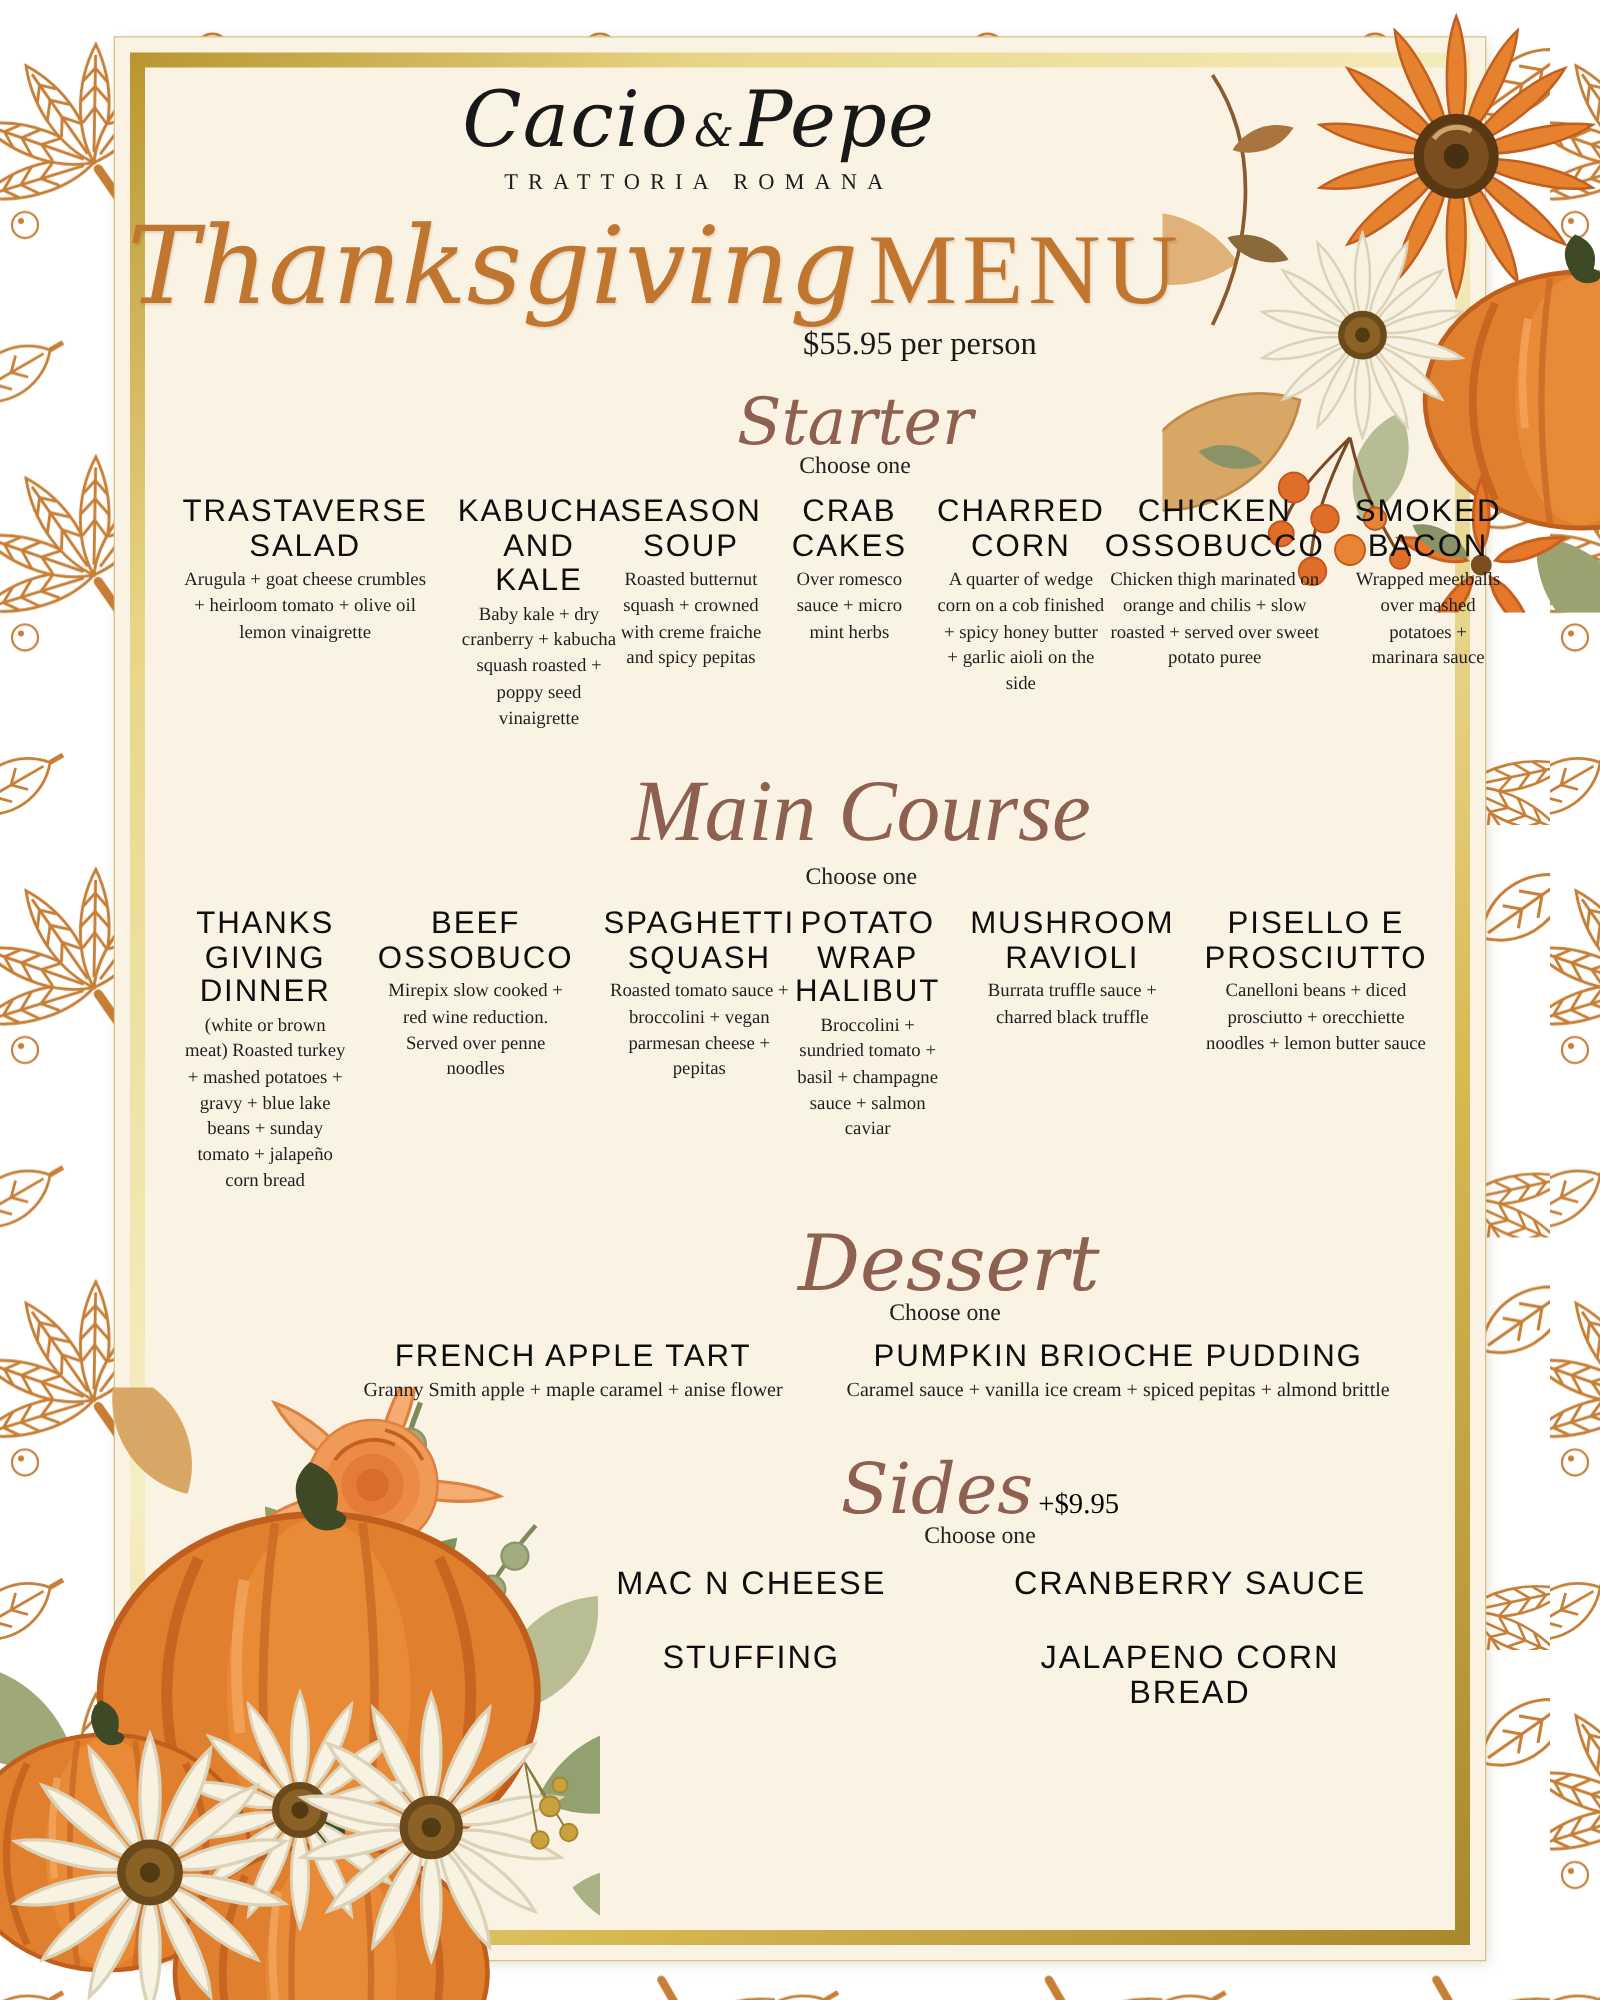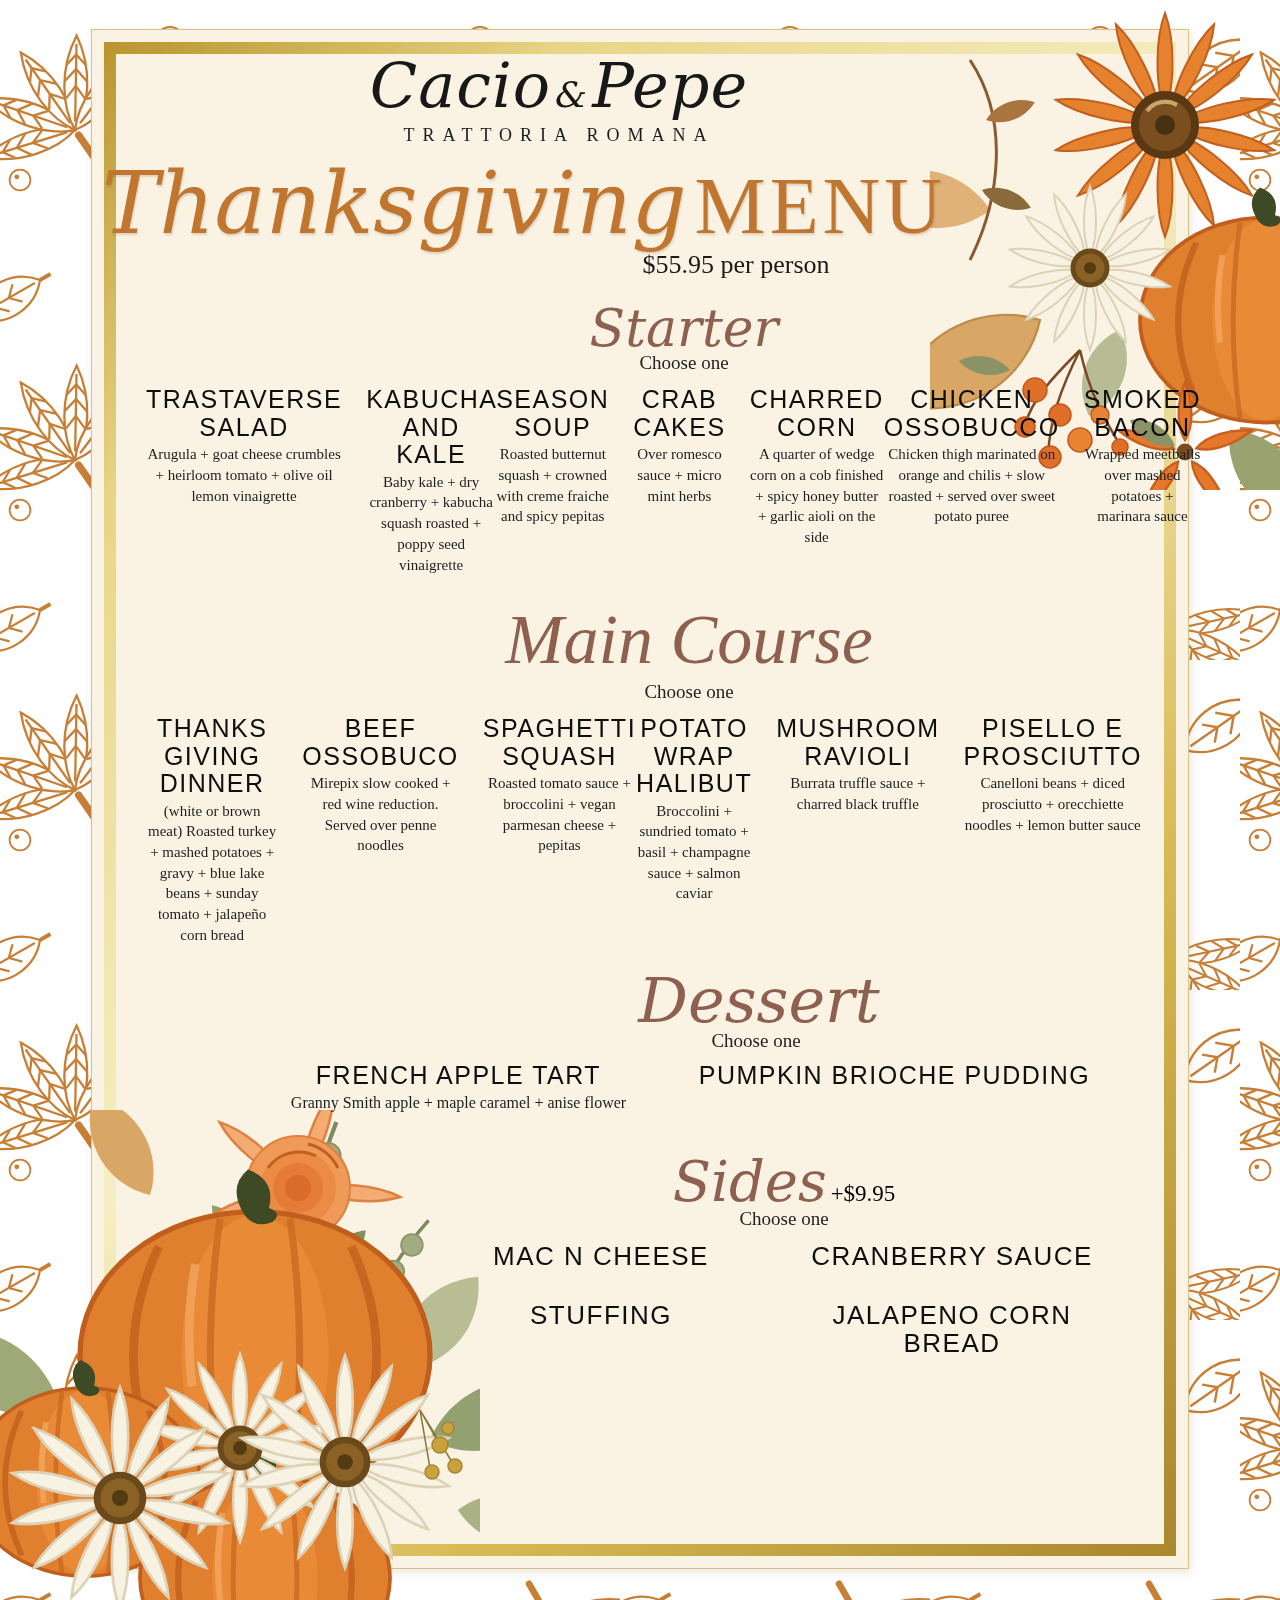--- a/index.html
+++ b/index.html
@@ -6,21 +6,21 @@
   body{width:1280px;height:1600px;background:#ffffff;font-family:"Liberation Serif",serif;color:#151515;}
   .page{position:relative;width:1280px;height:1600px;overflow:hidden;background:#fff;}
   .bg-svg{position:absolute;left:0;top:0;z-index:0;}
 
   
   .card{position:absolute;left:92px;top:30px;width:1096px;height:1538px;background:#FAF3E4;
         box-shadow:0 0 0 1px #d8c187, 2px 3px 10px rgba(120,90,30,.18);z-index:1;}
   .card .frame{position:absolute;inset:12px;background:linear-gradient(135deg,#b9952e 0%,#e8d586 18%,#f6efc4 45%,#d9bb55 72%,#a9872b 100%);}
   .card .inner{position:absolute;inset:24px;background:#FAF3E4;}
 
-  .content{position:absolute;left:116px;top:50px;width:1056px;z-index:3;
+  .content{position:absolute;left:116px;top:60px;width:1056px;z-index:3;
            display:flex;flex-direction:column;align-items:center;}
 
   .script{font-family:"DejaVu Serif",serif;font-style:italic;}
 
   
   .logo{transform:translateX(-85px);text-align:center;}
   .logo-script{font-size:62px;line-height:1.15;color:#181818;letter-spacing:1px;}
   .logo-amp{font-size:36px;color:#181818;padding:0 4px;}
   .tagline{font-size:18px;letter-spacing:8px;margin-top:4px;color:#1c1c1c;}
 
@@ -297,20 +297,21 @@
 
     <div class="sec-h script h-dessert">Dessert</div>
     <div class="sec-note n-dessert">Choose one</div>
     <div class="dessert-row">
       <div class="mi">
         <div class="mi-t">FRENCH APPLE TART</div>
         <div class="mi-d">Granny Smith apple + maple caramel + anise flower</div>
       </div>
       <div class="mi">
         <div class="mi-t">PUMPKIN BRIOCHE PUDDING</div>
+        <div class="mi-d">Caramel sauce + vanilla ice cream + spiced pepitas + almond brittle</div>
       </div>
     </div>
 
     <div class="sec-h script h-sides">
       <span>Sides</span>
       <span class="sides-price">+$9.95</span>
     </div>
     <div class="sec-note n-sides">Choose one</div>
     <div class="sides-grid">
       <div class="mi">

